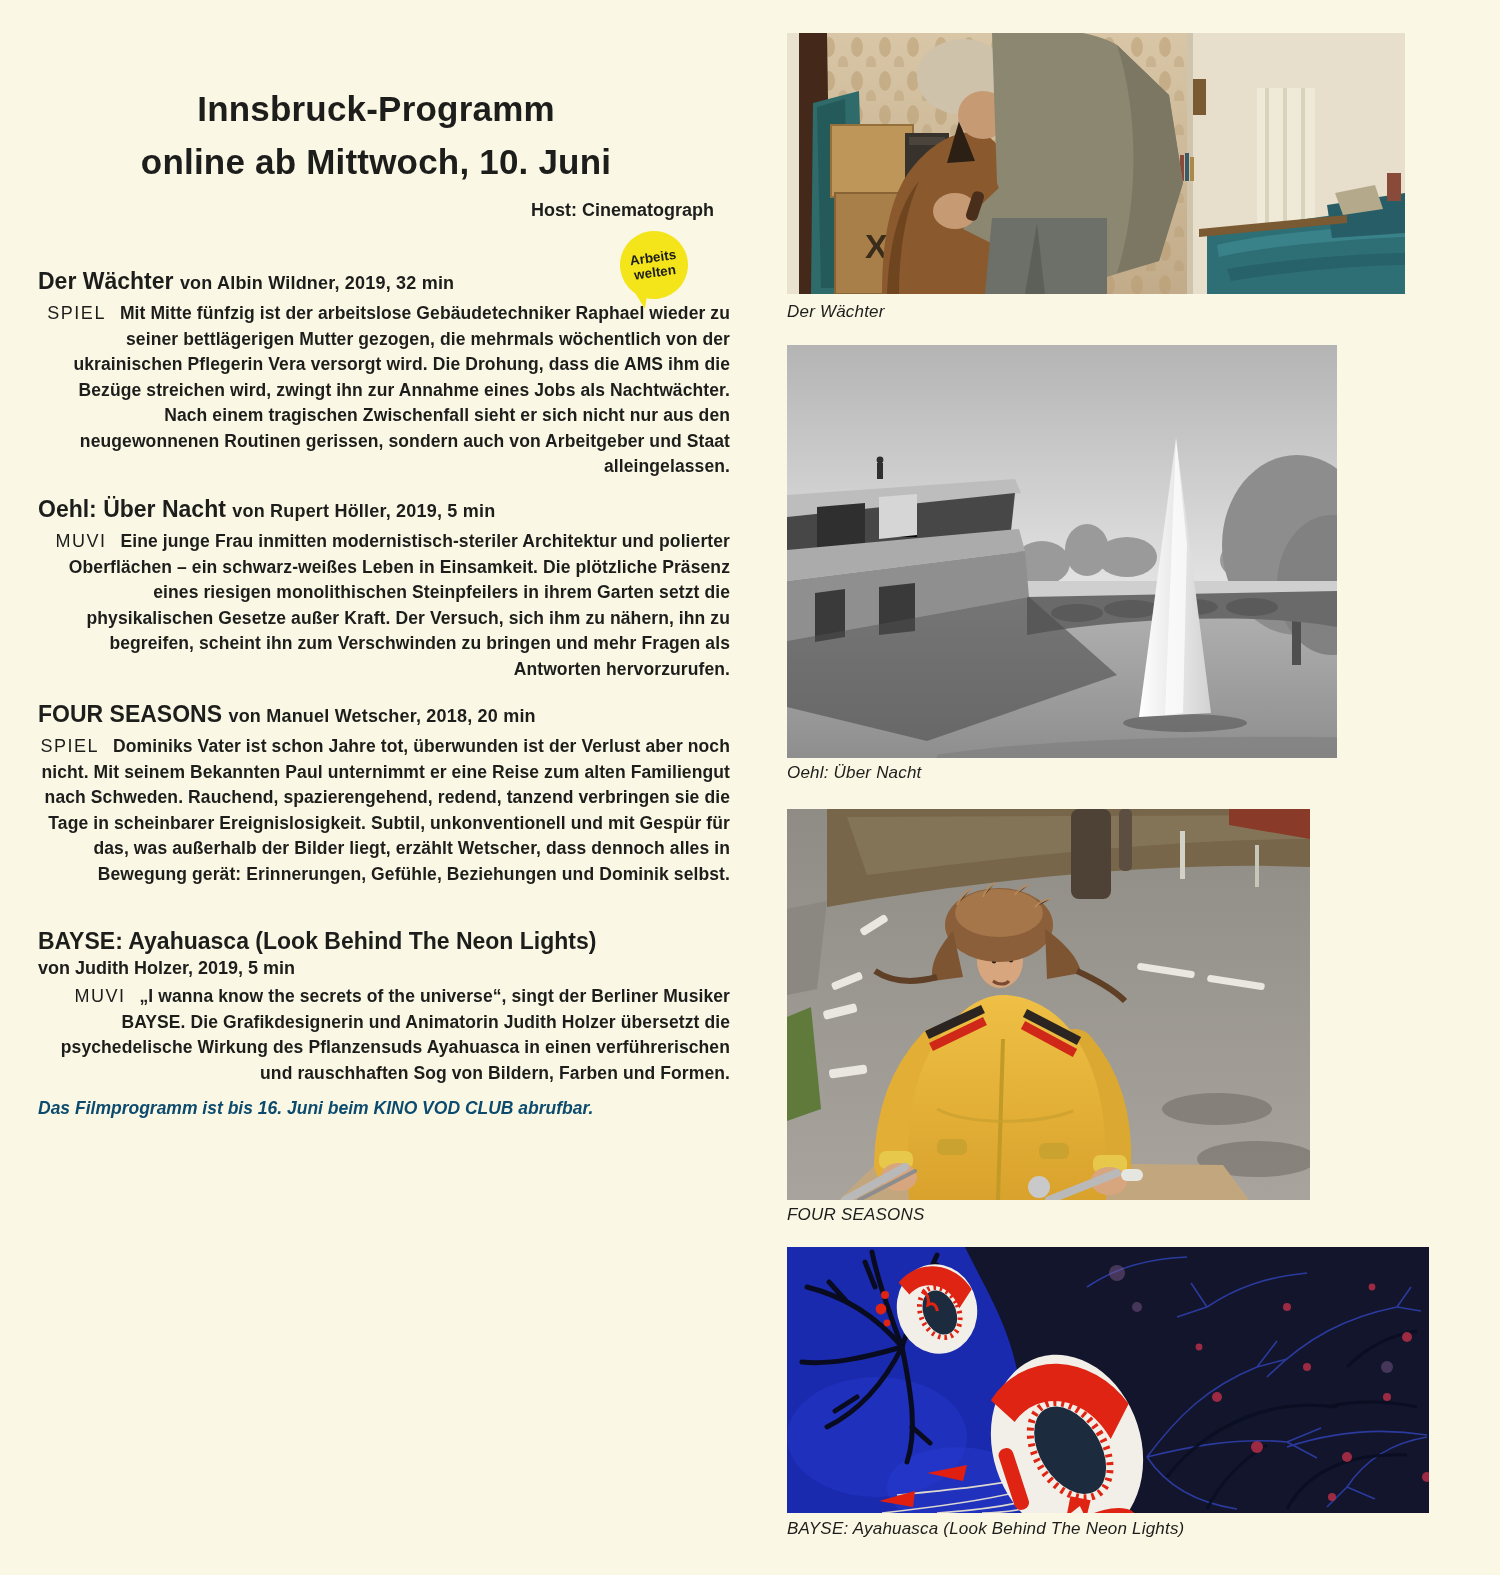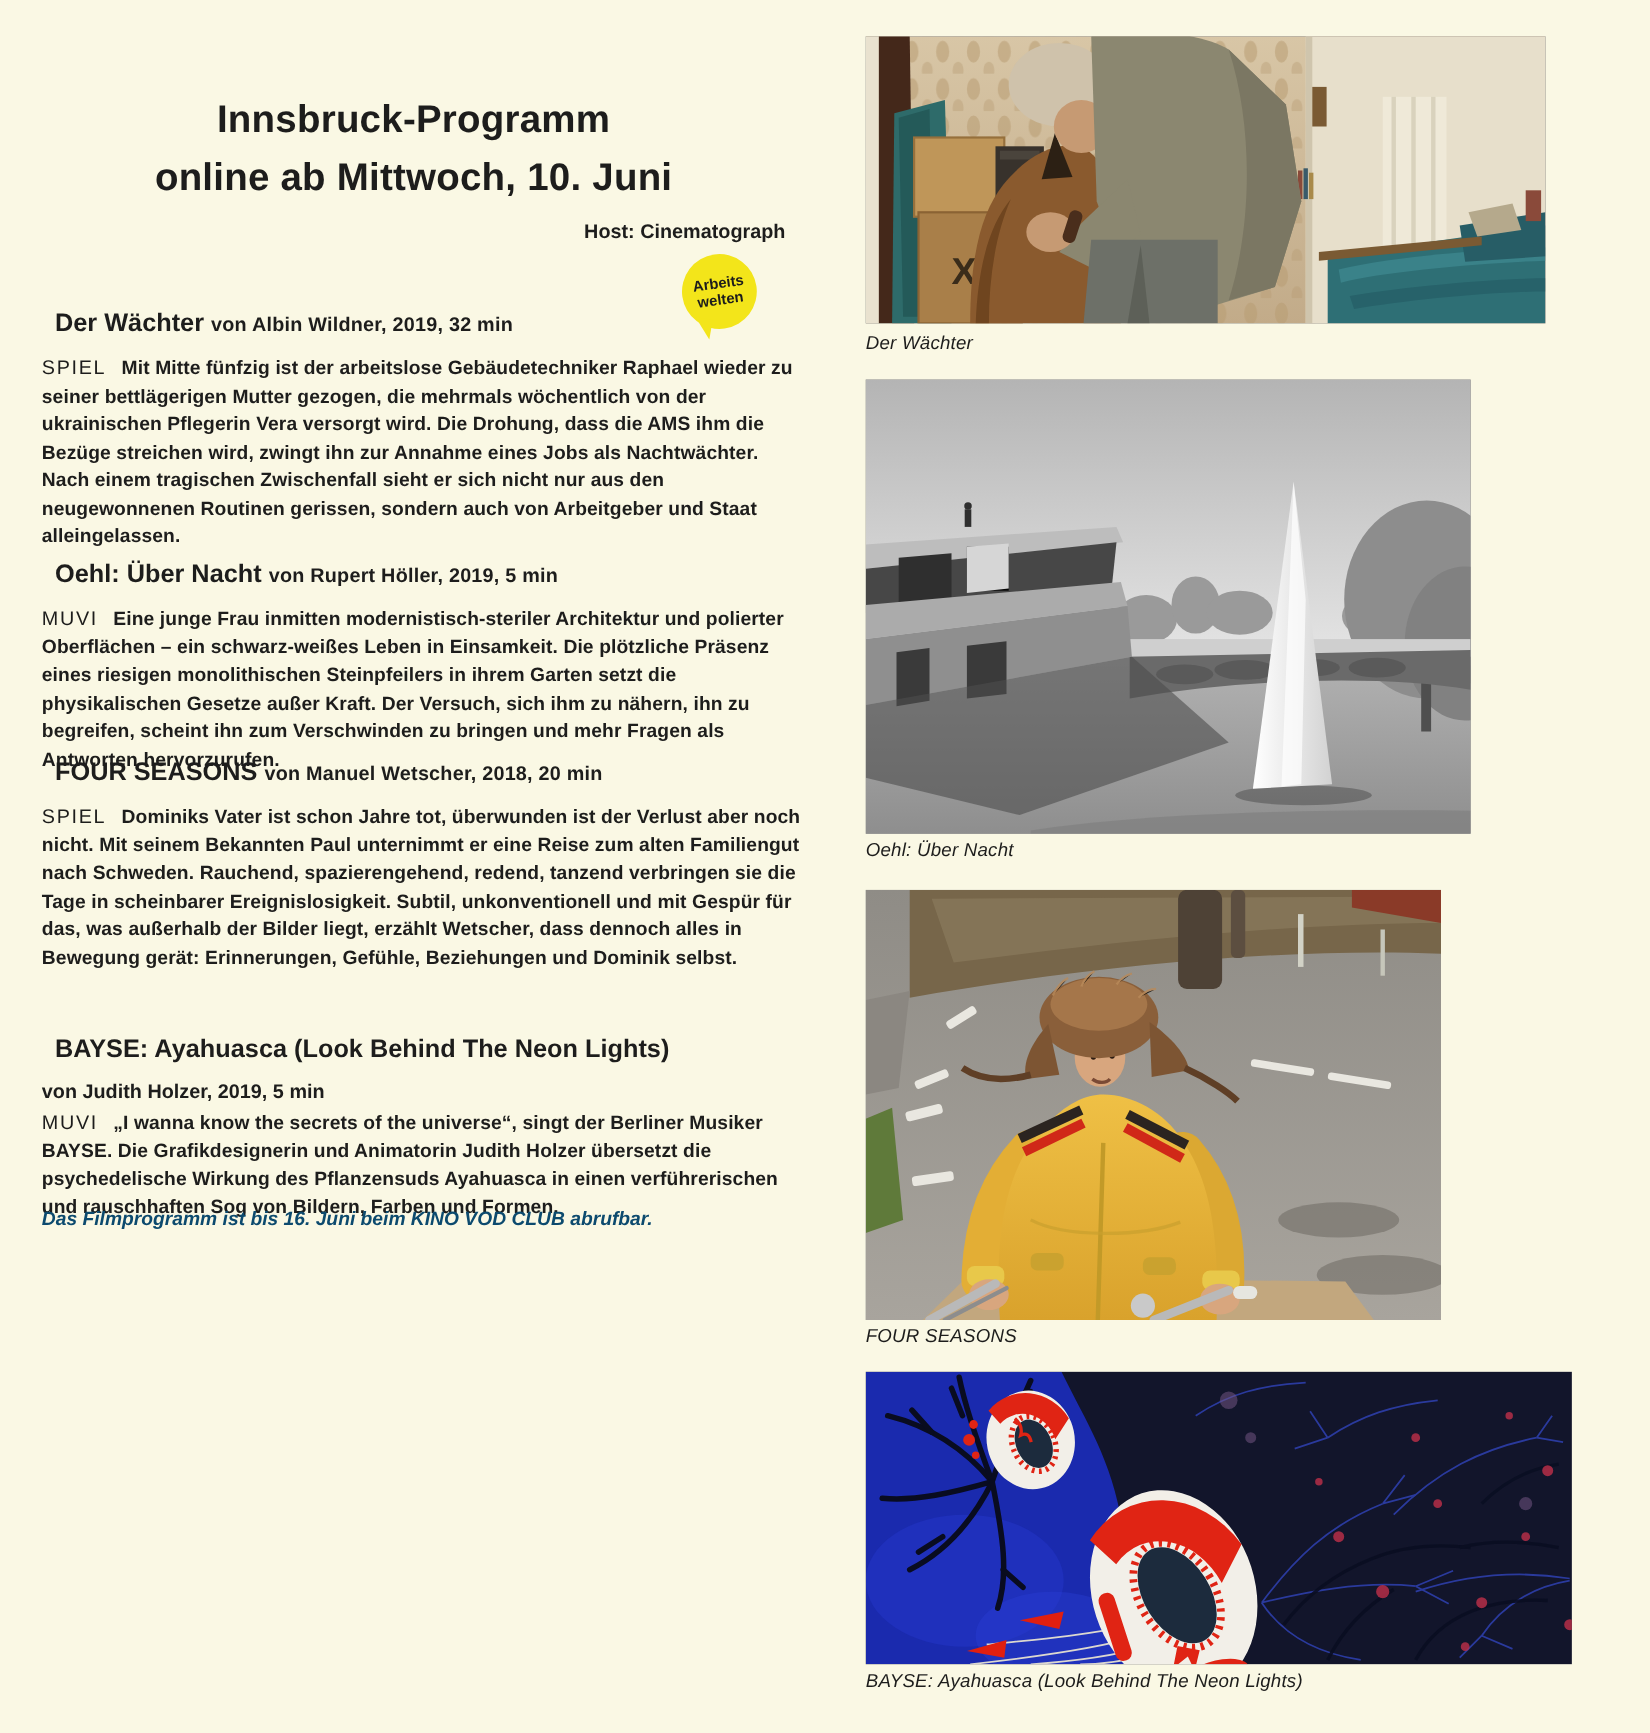--- a/index.html
+++ b/index.html
@@ -12,24 +12,24 @@
 
   .badge{position:absolute;left:620px;top:231px;width:68px;height:68px;background:#f3e51a;
          border-radius:50%;display:flex;align-items:center;justify-content:center;
          transform:rotate(-8deg);z-index:3;}
   .badge .tail{position:absolute;left:6px;bottom:-6px;width:0;height:0;
          border-left:16px solid transparent;border-top:18px solid #f3e51a;
          transform:rotate(18deg);}
   .badge .txt{font-size:13.5px;font-weight:700;color:#1d1d1c;line-height:15px;text-align:center;}
 
   .film{position:absolute;left:38px;width:692px;color:#1d1d1c;}
-  .film h2{margin:12px;font-size:23px;font-weight:700;line-height:30px;}
+  .film h2{margin:0;font-size:23px;font-weight:700;line-height:30px;}
   .film h2 .meta{font-size:18px;font-weight:700;letter-spacing:.2px;}
   .film .meta-line{font-size:18px;font-weight:700;line-height:25px;}
-  .film p{margin:3px 0 0 0;font-size:17.5px;font-weight:700;line-height:25.5px;letter-spacing:.1px;}
+  .film p{margin:3px 0 0 0;font-size:17.5px;font-weight:700;line-height:25.5px;letter-spacing:.1px;text-align:right;}
   .film p .label{font-weight:400;letter-spacing:1.5px;font-size:18px;padding-right:14px;}
   .foot-note{position:absolute;left:38px;top:1098px;width:692px;font-size:17.5px;
              font-style:italic;font-weight:700;color:#0c4a6e;}
 
   
   .shot{position:absolute;overflow:hidden;background:#888;}
   .shot svg{display:block;}
   .caption{position:absolute;font-size:17px;font-style:italic;color:#1d1d1c;letter-spacing:.2px;}
 </style>
 </head>
@@ -56,21 +56,21 @@
         <span class="meta">von Albin Wildner, 2019, 32 min</span></h2>
     <p><span class="label">SPIEL</span><span>Mit Mitte fünfzig ist der arbeitslose Gebäudetechniker Raphael wieder zu seiner bettlägerigen Mutter gezogen, die mehrmals wöchentlich von der ukrainischen Pflegerin Vera versorgt wird. Die Drohung, dass die AMS ihm die Bezüge streichen wird, zwingt ihn zur Annahme eines Jobs als Nachtwächter. Nach einem tragischen Zwischenfall sieht er sich nicht nur aus den neugewonnenen Routinen gerissen, sondern auch von Arbeitgeber und Staat alleingelassen.</span></p>
   </div>
 
   <div class="film" style="top:494px;">
     <h2><span>Oehl: Über Nacht</span>
         <span class="meta">von Rupert Höller, 2019, 5 min</span></h2>
     <p><span class="label">MUVI</span><span>Eine junge Frau inmitten modernistisch-steriler Architektur und polierter Oberflächen – ein schwarz-weißes Leben in Einsamkeit. Die plötzliche Präsenz eines riesigen monolithischen Steinpfeilers in ihrem Garten setzt die physikalischen Gesetze außer Kraft. Der Versuch, sich ihm zu nähern, ihn zu begreifen, scheint ihn zum Verschwinden zu bringen und mehr Fragen als Antworten hervorzurufen.</span></p>
   </div>
 
-  <div class="film" style="top:674px;">
+  <div class="film" style="top:699px;">
     <h2><span>FOUR SEASONS</span>
         <span class="meta">von Manuel Wetscher, 2018, 20 min</span></h2>
     <p><span class="label">SPIEL</span><span>Dominiks Vater ist schon Jahre tot, überwunden ist der Verlust aber noch nicht. Mit seinem Bekannten Paul unternimmt er eine Reise zum alten Familiengut nach Schweden. Rauchend, spazierengehend, redend, tanzend verbringen sie die Tage in scheinbarer Ereignislosigkeit. Subtil, unkonventionell und mit Gespür für das, was außerhalb der Bilder liegt, erzählt Wetscher, dass dennoch alles in Bewegung gerät: Erinnerungen, Gefühle, Beziehungen und Dominik selbst.</span></p>
   </div>
 
   <div class="film" style="top:926px;">
     <h2><span>BAYSE: Ayahuasca (Look Behind The Neon Lights)</span></h2>
     <div class="meta-line">von Judith Holzer, 2019, 5 min</div>
     <p><span class="label">MUVI</span><span>„I wanna know the secrets of the universe“, singt der Berliner Musiker BAYSE. Die Grafikdesignerin und Animatorin Judith Holzer übersetzt die psychedelische Wirkung des Pflanzensuds Ayahuasca in einen verführerischen und rauschhaften Sog von Bildern, Farben und Formen.</span></p>
   </div>

